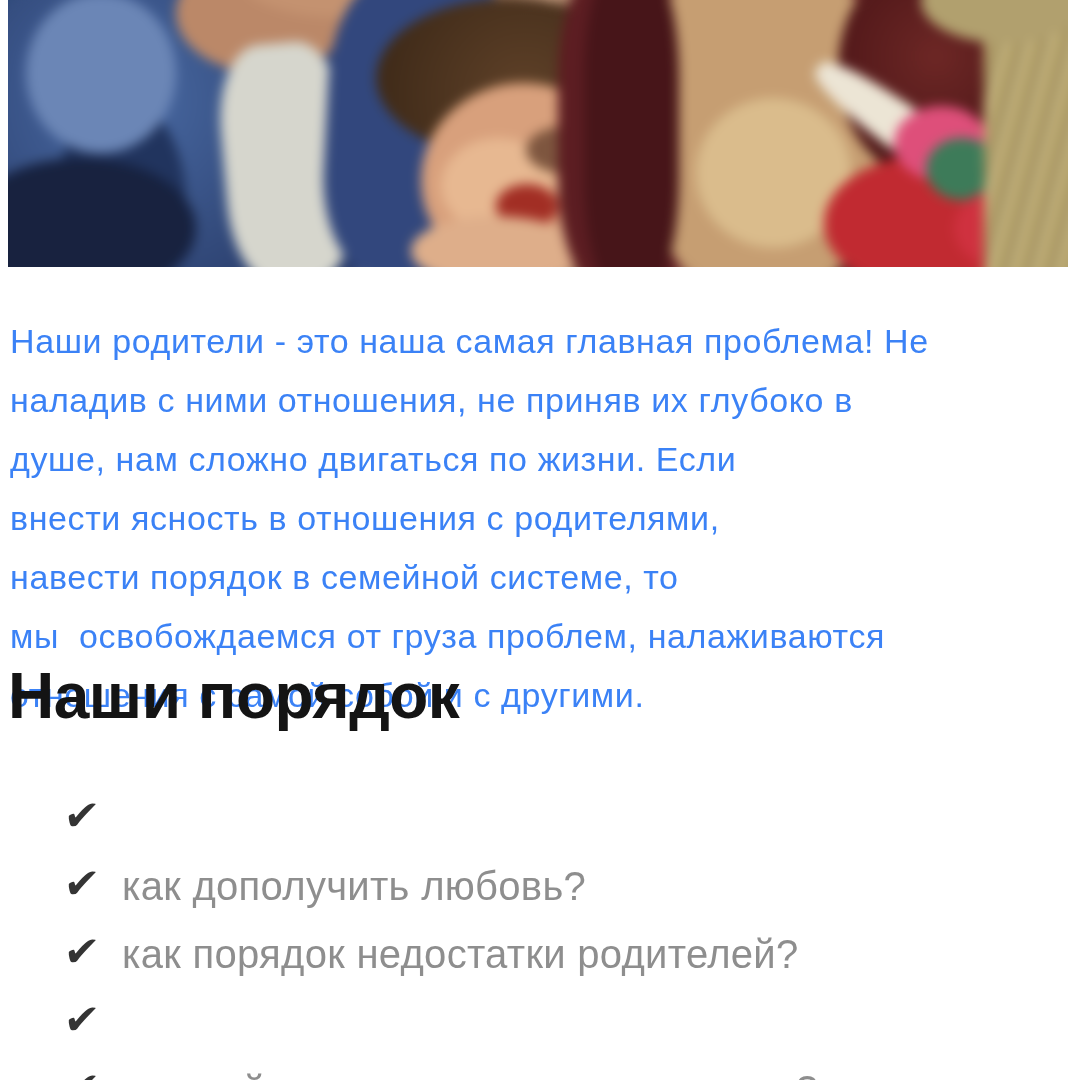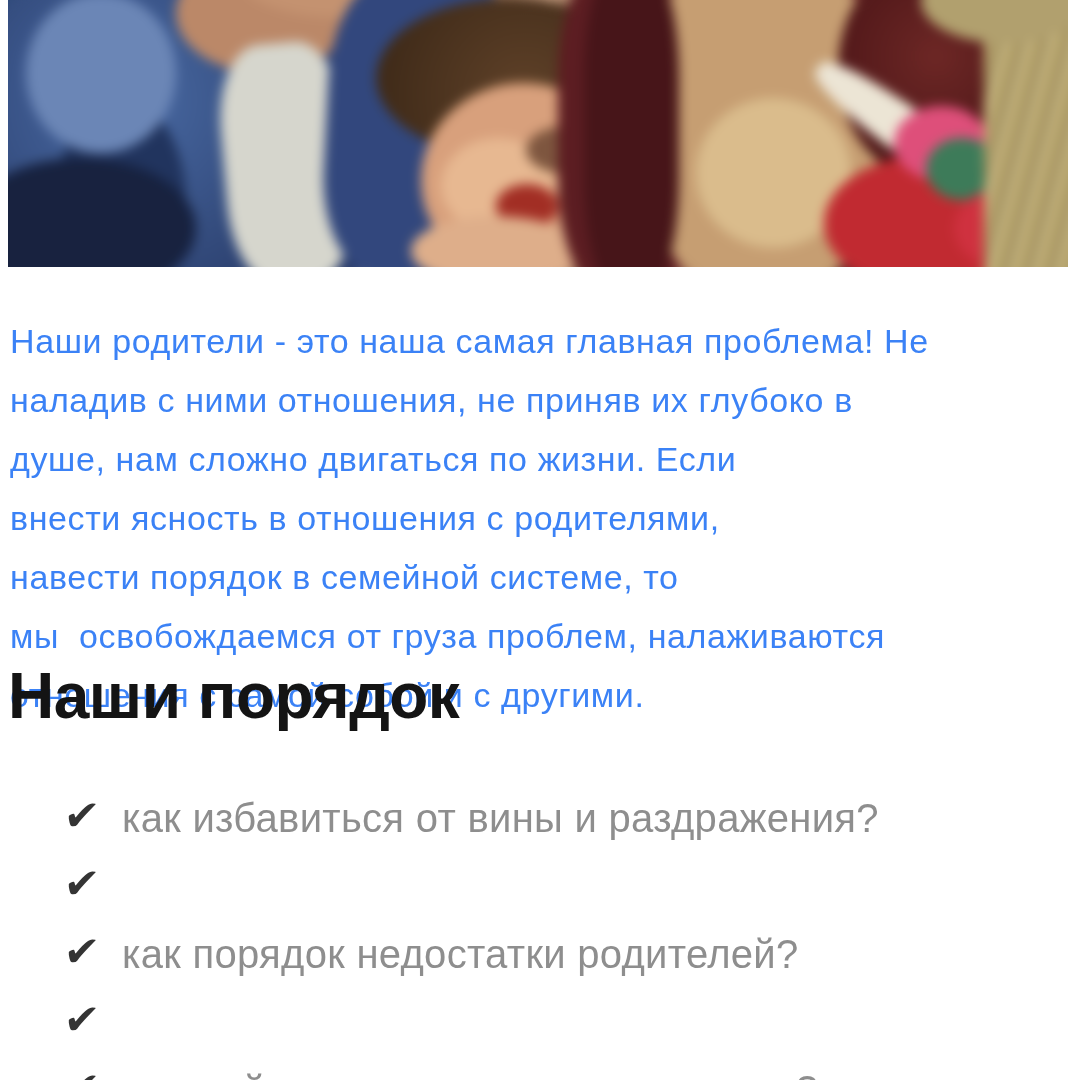--- a/index.html
+++ b/index.html
@@ -126,24 +126,24 @@
 внести ясность в отношения с родителями,
 навести порядок в семейной системе, то
 мы  освобождаемся от груза проблем, налаживаются
 отношения с самой собой и с другими.</p>
 
   <h1 class="section-title">Наши порядок</h1>
 
   <ul class="checklist">
     <li>
       <span class="check">✔</span>
-      <span class="check-label">как избавиться от вины и раздражения?</span>
     </li>
     <li>
       <span class="check">✔</span>
+      <span class="check-label">как дополучить любовь?</span>
     </li>
     <li>
       <span class="check">✔</span>
       <span class="check-label">как порядок недостатки родителей?</span>
     </li>
     <li>
       <span class="check">✔</span>
     </li>
     <li>
       <span class="check">✔</span>

